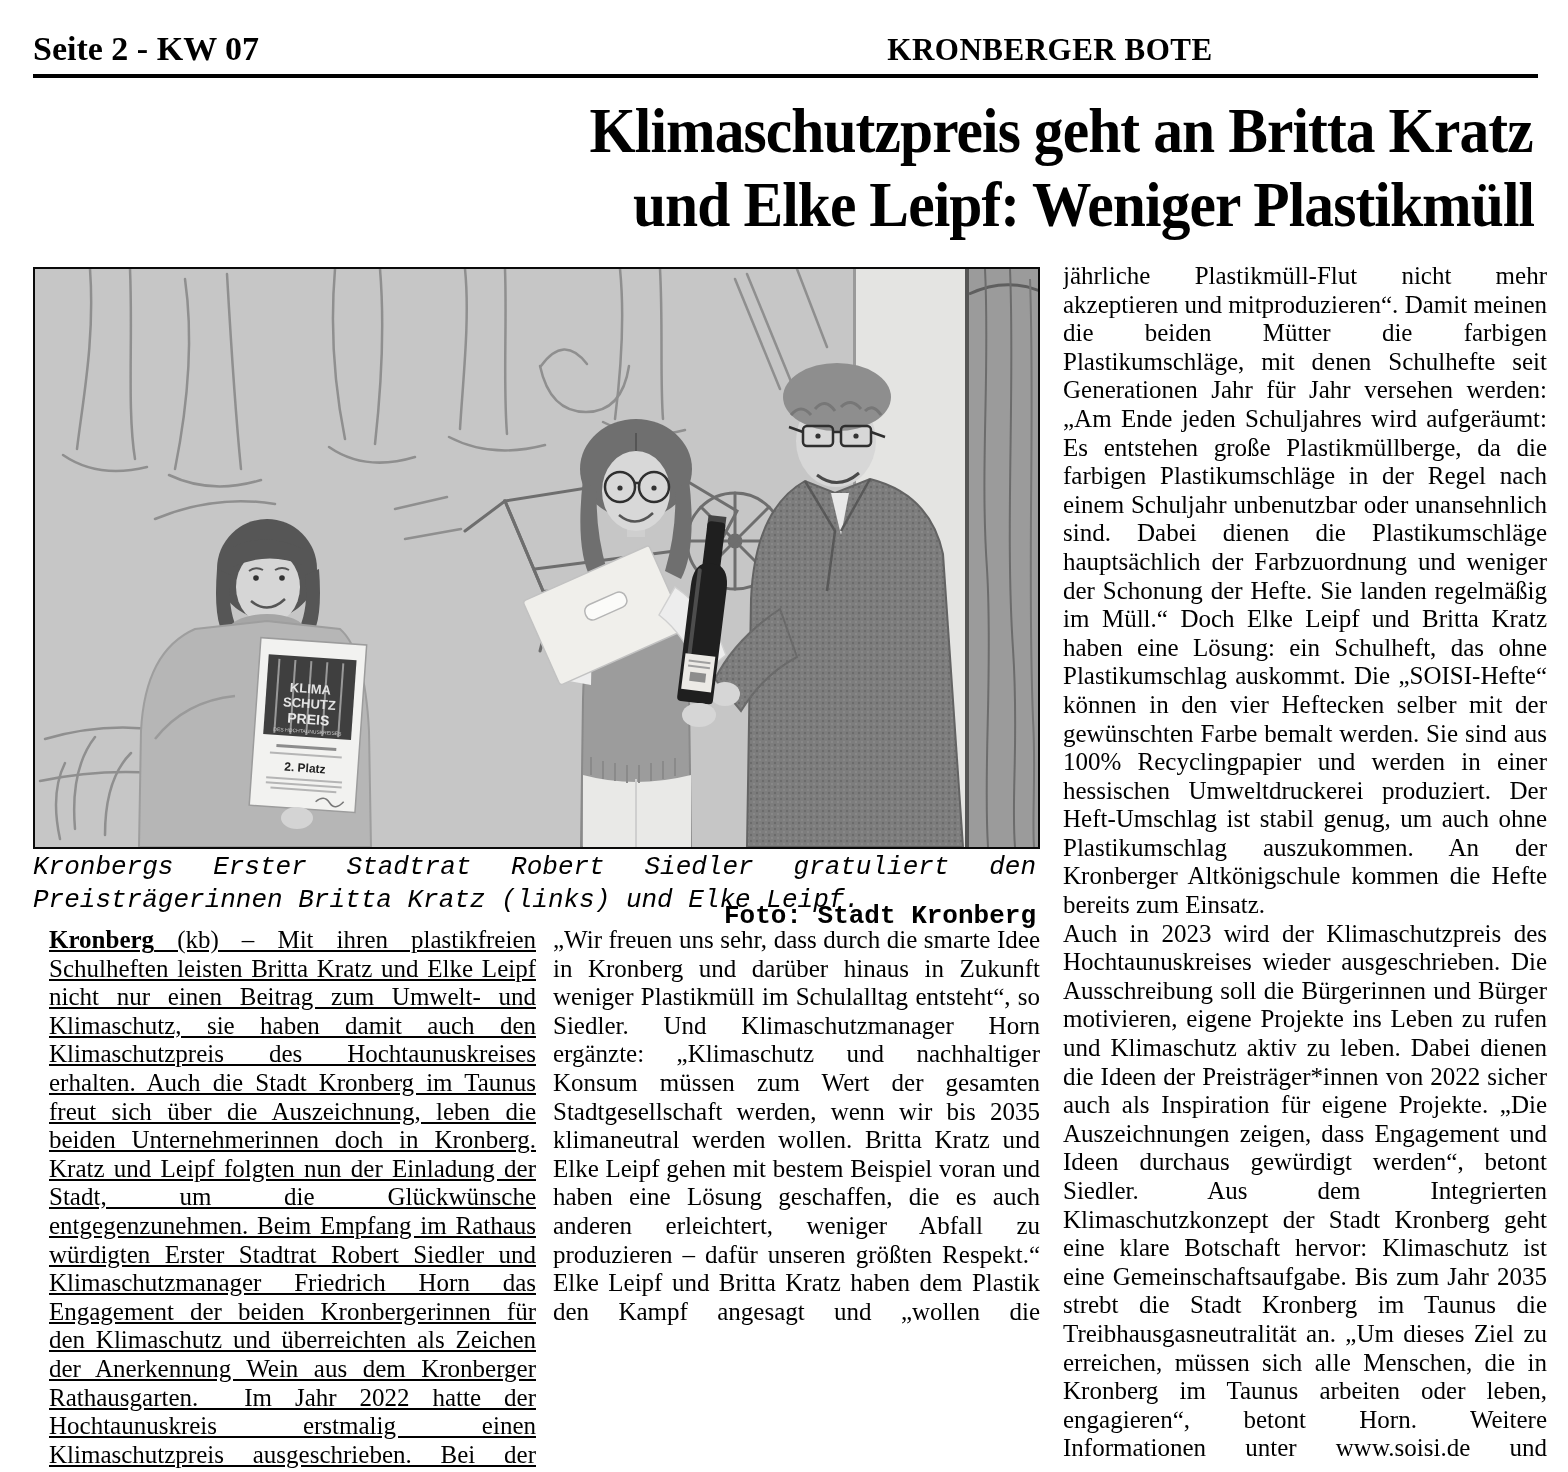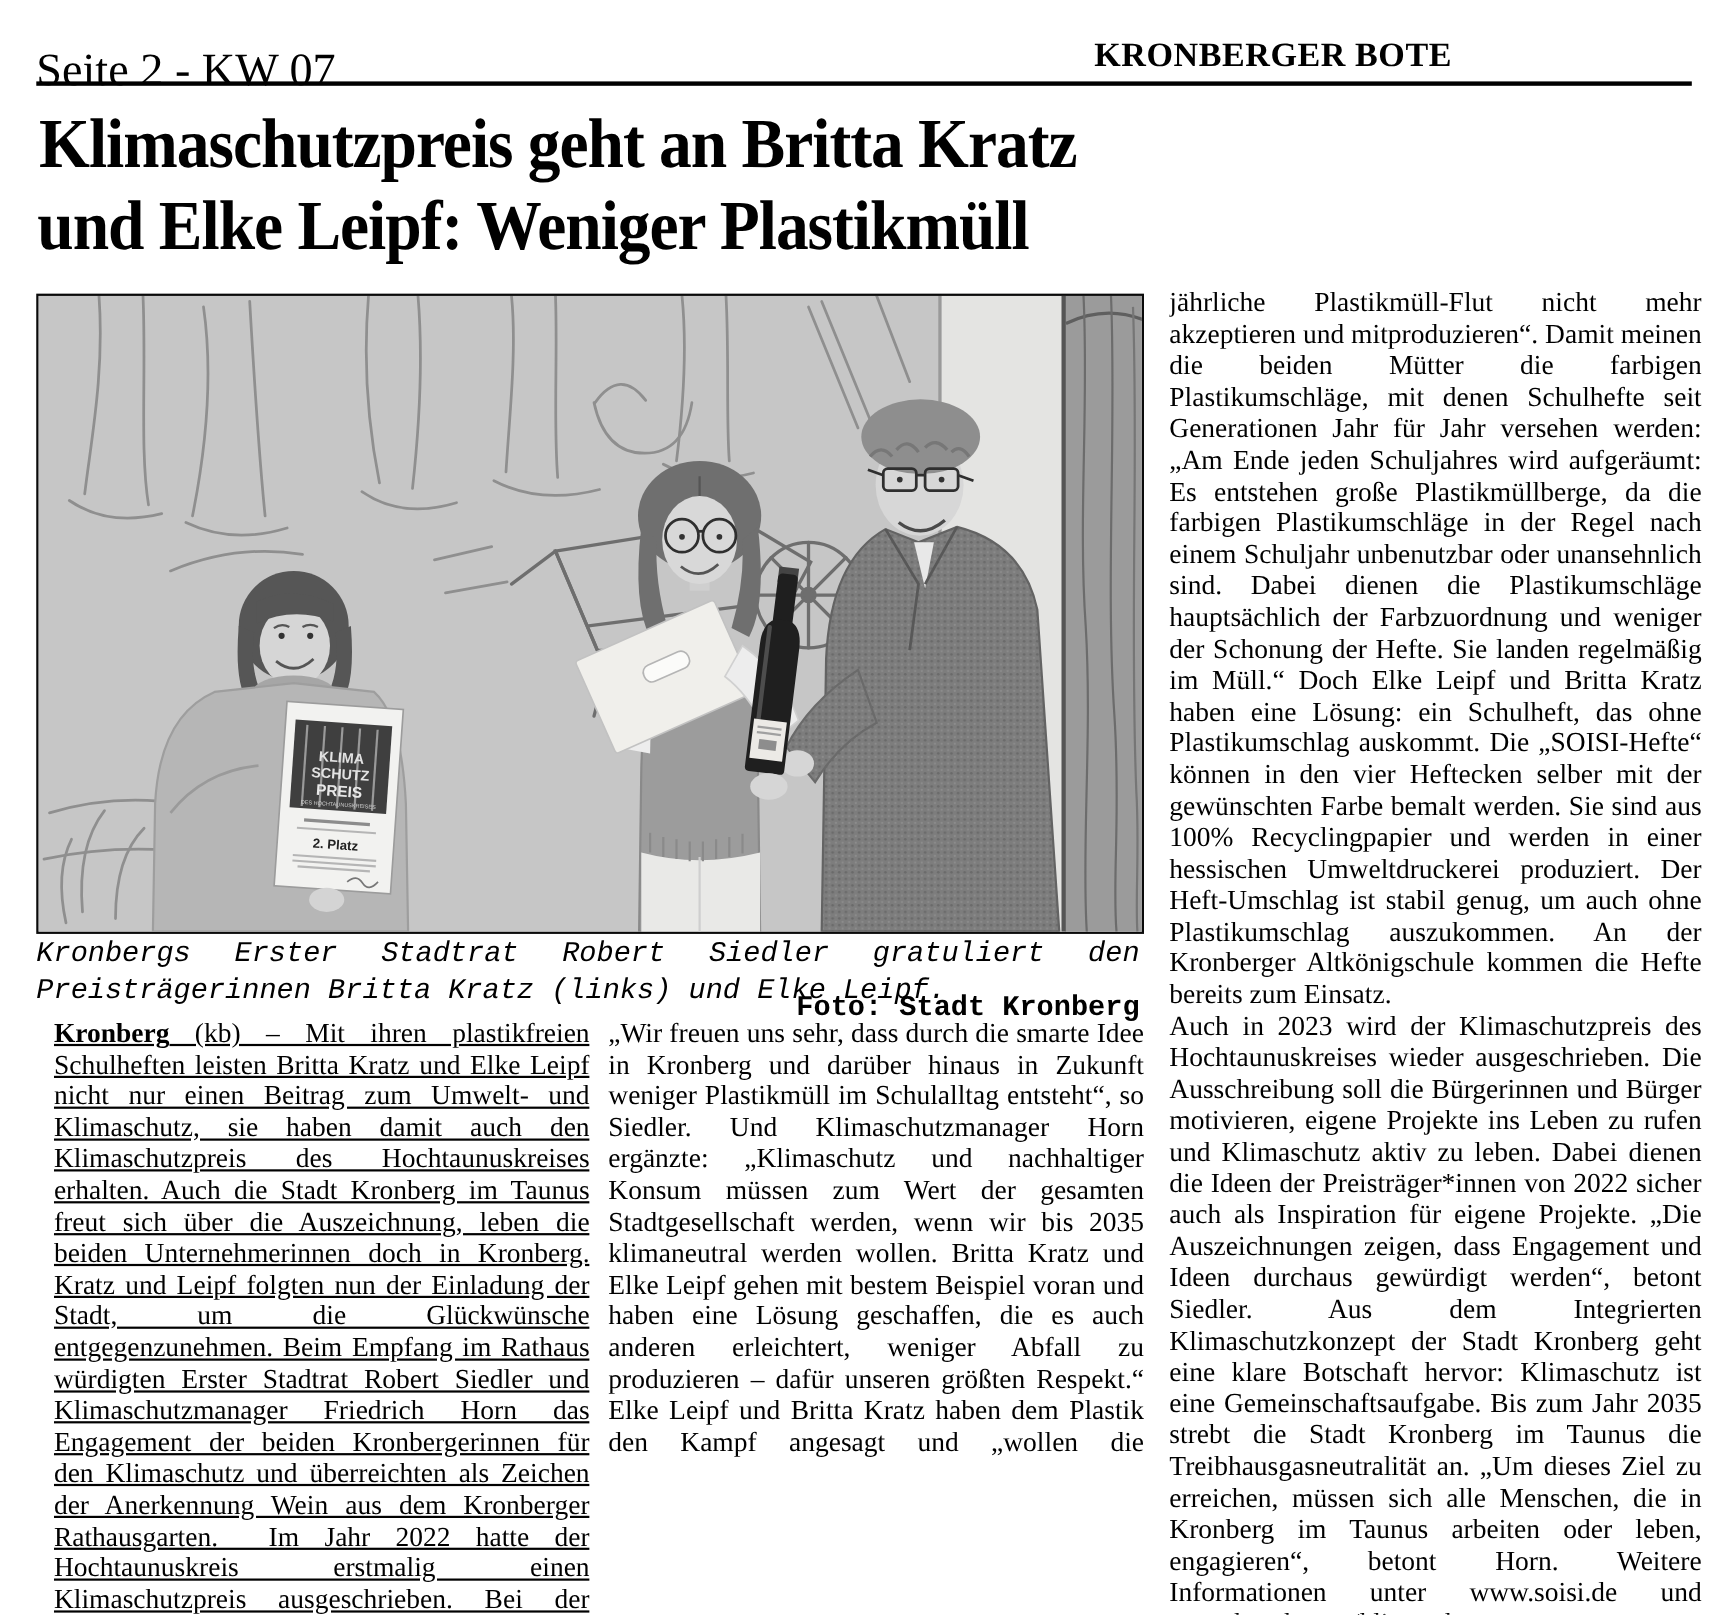--- a/index.html
+++ b/index.html
@@ -1,24 +1,24 @@
 <!DOCTYPE html>
 <html lang="de"><head>
 <meta charset="utf-8">
 <style>
   html,body{margin:0;padding:0;}
   body{background:#ffffff;width:1568px;height:1472px;position:relative;
        font-family:"Liberation Serif","DejaVu Serif",serif;color:#000;}
   .abs{position:absolute;}
   
-  .page-label{left:33px;top:40px;font-size:42px;}
-  .masthead{left:780px;top:32px;width:540px;text-align:right;font-size:31px;font-weight:bold;letter-spacing:.5px;}
+  .page-label{left:33px;top:30px;font-size:34px;font-weight:bold;}
+  .masthead{left:780px;top:32px;width:540px;text-align:center;font-size:31px;font-weight:bold;letter-spacing:.5px;}
   .header-rule{left:33px;top:74px;width:1505px;height:4px;background:#000;}
   
-  .headline{left:0;top:94px;width:1568px;text-align:left;font-weight:bold;font-size:64px;line-height:74px;letter-spacing:-1px;}
+  .headline{left:0;top:94px;width:1568px;text-align:right;font-weight:bold;font-size:64px;line-height:74px;letter-spacing:-1px;}
   .headline .hl{display:inline-block;transform:scaleX(.93);white-space:nowrap;}
   
   .photo-frame{left:33px;top:267px;width:1003px;height:578px;border:2px solid #0a0a0a;box-sizing:content-box;background:#c6c6c6;}
   .photo-frame svg{display:block;width:1003px;height:578px;}
   
   .caption{left:33px;top:851px;width:1003px;font-style:italic;font-size:26px;line-height:33px;text-align:justify;font-family:Liberation Mono, monospace;}
   .credit{position:absolute;right:0;top:33px;font-style:normal;font-weight:bold;margin-top:16px;}
   
   .col{overflow:hidden;}
   .col p{margin:0;font-size:25px;line-height:28.6px;text-align:justify;hyphens:auto;}

